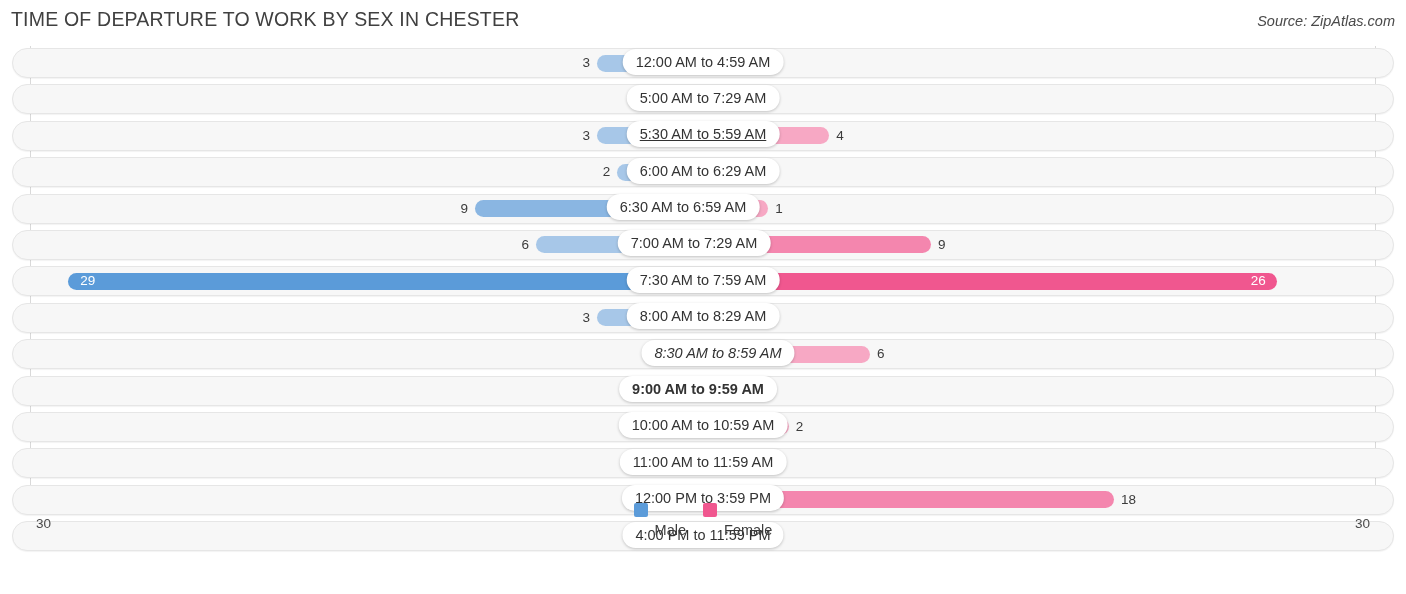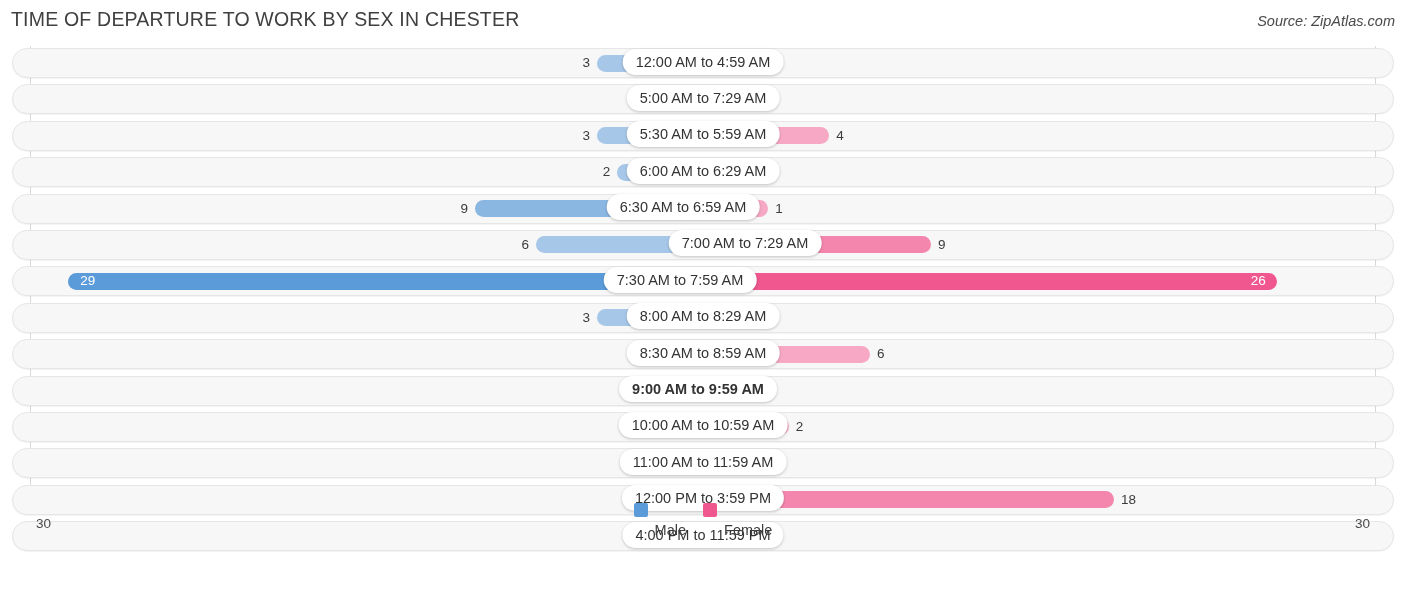--- a/index.html
+++ b/index.html
@@ -89,21 +89,21 @@
         <div class="bar female" style="left: 703px; width: 45px; background: rgb(247, 168, 196);"></div>
         <span class="vlabel" style="left: 755px;">0</span>
         <div class="catpill" style="left: 703px;">5:00 AM to 7:29 AM</div>
       </div>
       <div class="row">
         <div class="track"></div>
         <div class="bar male" style="left: 597px; width: 106px; background: rgb(167, 199, 232);"></div>
         <span class="vlabel out-left" style="right: 816px;">3</span>
         <div class="bar female" style="left: 703px; width: 126.333px; background: rgb(247, 168, 196);"></div>
         <span class="vlabel" style="left: 836.333px;">4</span>
-        <div class="catpill" style="left: 703px;">5:30 AM to 5:59 AM</div>
+        <div class="catpill" style="left: 703px; text-decoration: underline;">5:30 AM to 5:59 AM</div>
       </div>
       <div class="row">
         <div class="track"></div>
         <div class="bar male" style="left: 617.333px; width: 85.6667px; background: rgb(167, 199, 232);"></div>
         <span class="vlabel out-left" style="right: 795.667px;">2</span>
         <div class="bar female" style="left: 703px; width: 45px; background: rgb(247, 168, 196);"></div>
         <span class="vlabel" style="left: 755px;">0</span>
         <div class="catpill" style="left: 703px;">6:00 AM to 6:29 AM</div>
       </div>
       <div class="row">
@@ -113,45 +113,45 @@
         <div class="bar female" style="left: 703px; width: 65.3333px; background: rgb(247, 168, 196);"></div>
         <span class="vlabel" style="left: 775.333px;">1</span>
         <div class="catpill" style="left: 683px;">6:30 AM to 6:59 AM</div>
       </div>
       <div class="row">
         <div class="track"></div>
         <div class="bar male" style="left: 536px; width: 167px; background: rgb(167, 199, 232);"></div>
         <span class="vlabel out-left" style="right: 877px;">6</span>
         <div class="bar female" style="left: 703px; width: 228px; background: rgb(244, 134, 174);"></div>
         <span class="vlabel" style="left: 938px;">9</span>
-        <div class="catpill" style="left: 745px;">7:00 AM to 7:29 AM</div>
+        <div class="catpill" style="left: 694px;">7:00 AM to 7:29 AM</div>
       </div>
       <div class="row">
         <div class="track"></div>
         <div class="bar male" style="left: 68.3333px; width: 634.667px; background: rgb(91, 155, 217);"></div>
         <span class="vlabel inside" style="left: 80.3333px;">29</span>
         <div class="bar female" style="left: 703px; width: 573.667px; background: rgb(240, 87, 143);"></div>
         <span class="vlabel inside" style="left: 1250.67px;">26</span>
-        <div class="catpill" style="left: 680px;">7:30 AM to 7:59 AM</div>
+        <div class="catpill" style="left: 703px;">7:30 AM to 7:59 AM</div>
       </div>
       <div class="row">
         <div class="track"></div>
         <div class="bar male" style="left: 597px; width: 106px; background: rgb(167, 199, 232);"></div>
         <span class="vlabel out-left" style="right: 816px;">3</span>
         <div class="bar female" style="left: 703px; width: 45px; background: rgb(247, 168, 196);"></div>
         <span class="vlabel" style="left: 755px;">0</span>
         <div class="catpill" style="left: 703px;">8:00 AM to 8:29 AM</div>
       </div>
       <div class="row">
         <div class="track"></div>
         <div class="bar male" style="left: 658px; width: 45px; background: rgb(167, 199, 232);"></div>
         <span class="vlabel out-left" style="right: 755px;">0</span>
         <div class="bar female" style="left: 703px; width: 167px; background: rgb(247, 168, 196);"></div>
         <span class="vlabel" style="left: 877px;">6</span>
-        <div class="catpill" style="left: 703px;">8:30 AM to 8:59 AM</div>
+        <div class="catpill" style="left: 718px; font-style: italic;">8:30 AM to 8:59 AM</div>
       </div>
       <div class="row">
         <div class="track"></div>
         <div class="bar male" style="left: 658px; width: 45px; background: rgb(167, 199, 232);"></div>
         <span class="vlabel out-left" style="right: 755px;">0</span>
         <div class="bar female" style="left: 703px; width: 45px; background: rgb(247, 168, 196);"></div>
         <span class="vlabel" style="left: 755px;">0</span>
         <div class="catpill" style="left: 698px; font-weight: bold;">9:00 AM to 9:59 AM</div>
       </div>
       <div class="row">

